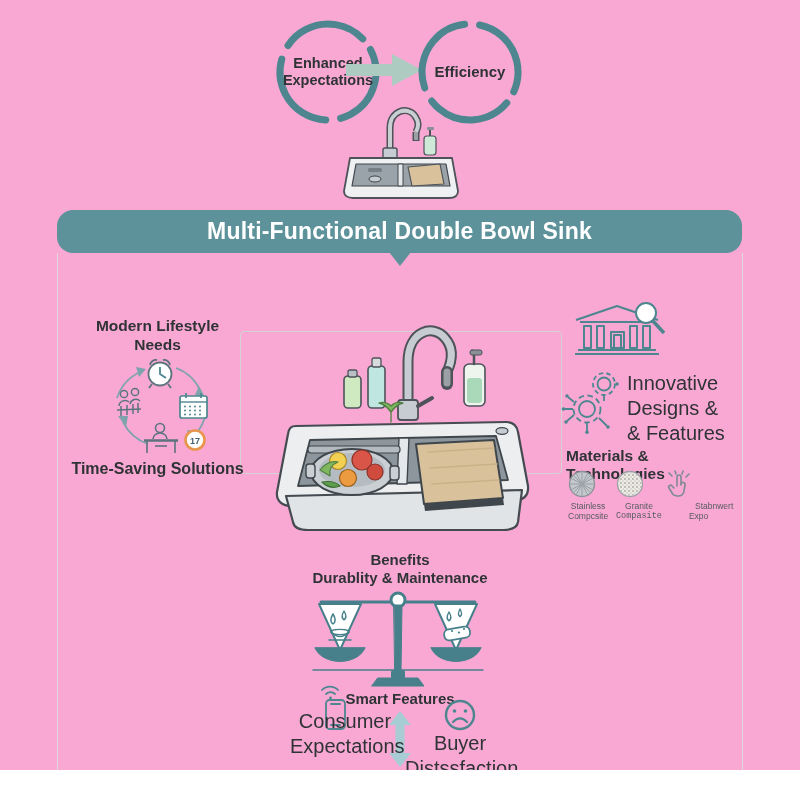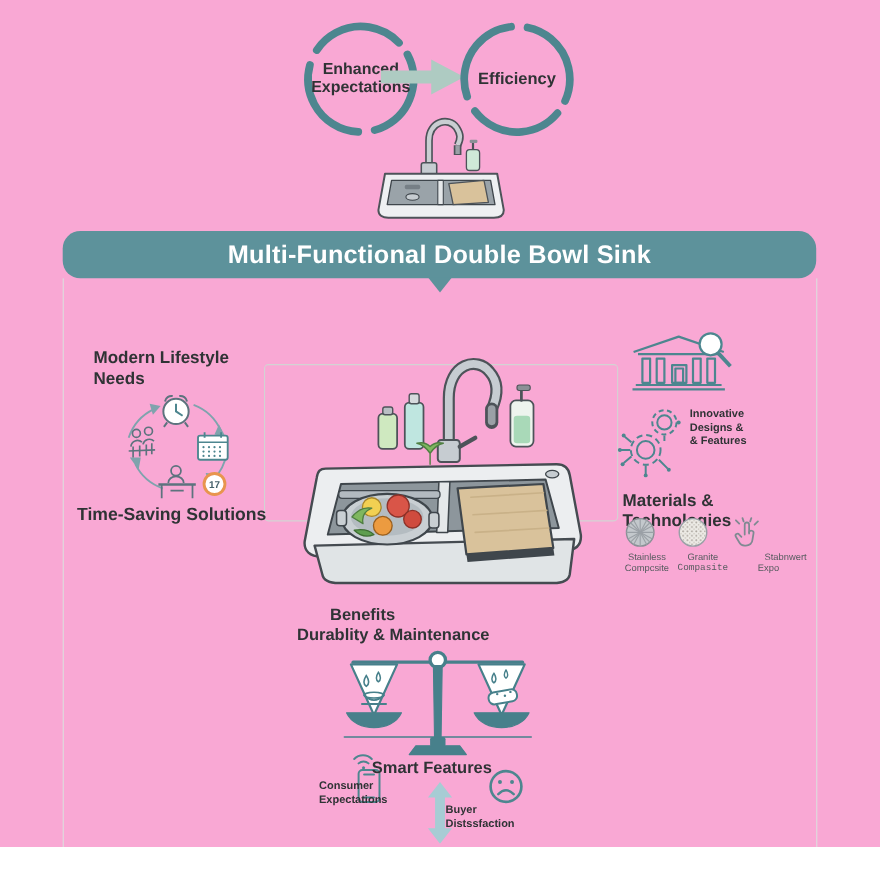--- a/index.html
+++ b/index.html
@@ -1,37 +1,37 @@
 <!DOCTYPE html>
 <html><head>
 <meta charset="utf-8">
 <style>
   html,body{margin:0;padding:0;background:#fff;}
   #canvas{position:relative;width:800px;height:770px;background:#f9a8d4;overflow:hidden;
           font-family:"Liberation Sans","DejaVu Sans",sans-serif;color:#2f3335;}
   .abs{position:absolute;}
-  .ctext{}
+  .ctext{text-align:center;}
   .lbl{font-weight:600;line-height:1.25;}
   .h15{font-size:15px;font-weight:700;}
   .banner{left:57px;top:210px;width:685px;height:43px;background:#5d929b;
           display:flex;align-items:center;justify-content:center;border-radius:16px;}
   .banner-title{color:#ffffff;font-size:23px;font-weight:700;letter-spacing:.2px;}
   .banner-pointer{left:389px;top:252px;width:0;height:0;
           border-left:11px solid transparent;border-right:11px solid transparent;
           border-top:14px solid #5d929b;}
   .frame{left:57px;top:253px;width:684px;height:547px;
           border-left:1px solid #dcdcdc;border-right:1px solid #dcdcdc;}
   .center-box{left:240px;top:331px;width:320px;height:141px;
           border:1px solid #d3d3d3;border-radius:4px;}
   .circle-wrap{width:112px;height:112px;display:flex;align-items:center;justify-content:center;}
   .circle-label{position:absolute;inset:0;display:flex;flex-direction:column;
           align-items:center;justify-content:center;font-size:14.5px;font-weight:600;line-height:1.2;}
   .mat-item{width:48px;display:flex;flex-direction:column;align-items:flex-start;}
   .mat-label{font-size:8.5px;line-height:1.2;color:#565b5f;text-align:center;margin-top:3px;}
-  .small{font-size:10px;font-weight:700;line-height:1.25;}
+  .small{font-size:20px;font-weight:400;line-height:1.25;}
 </style>
 </head>
 <body>
 
 <div id="canvas">
 
   <div class="abs circle-wrap" style="left:272px;top:16px;">
     <svg width="112" height="112" viewBox="0 0 112 112">
       <circle cx="56" cy="56" r="48" fill="none" stroke="#4d868f" stroke-width="7" stroke-linecap="round" stroke-dasharray="86 15" transform="rotate(-28 56 56)"></circle>
     </svg>

